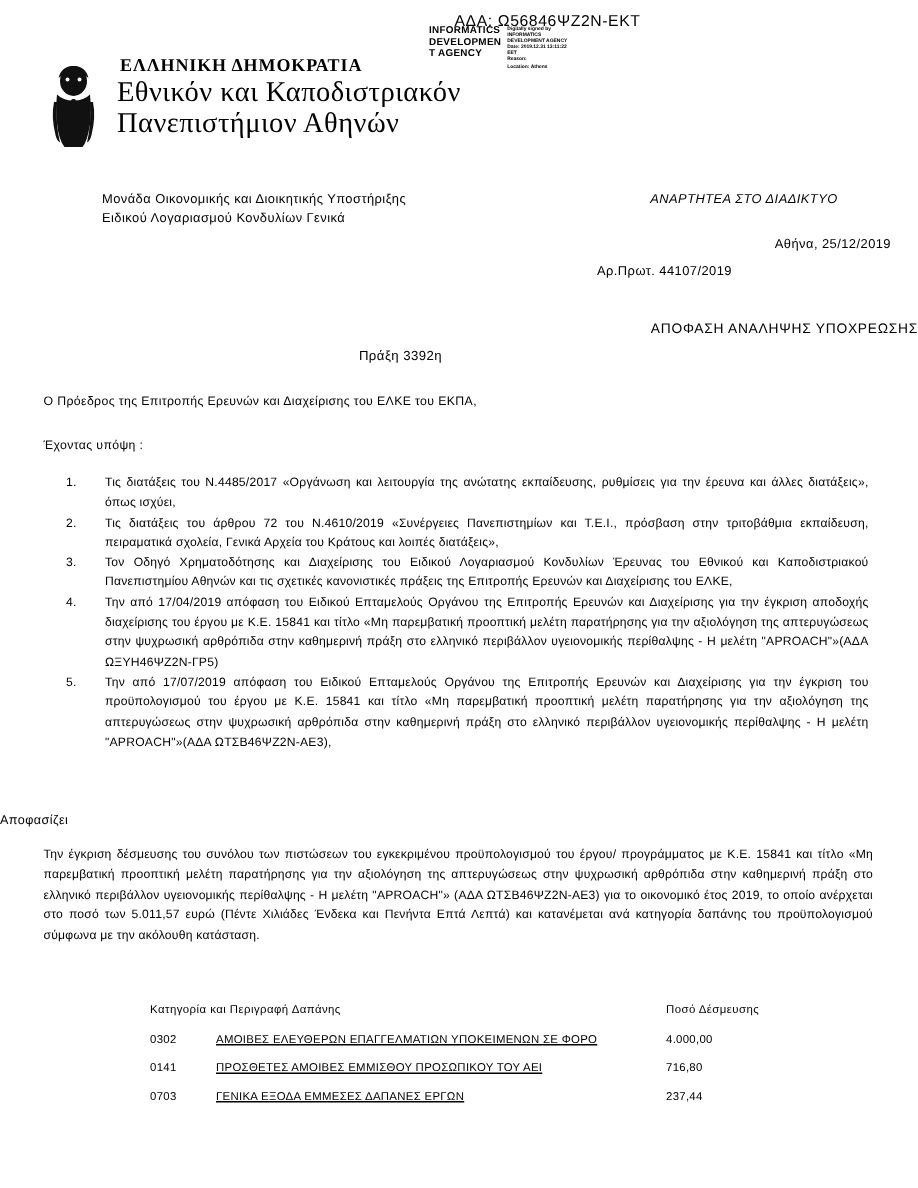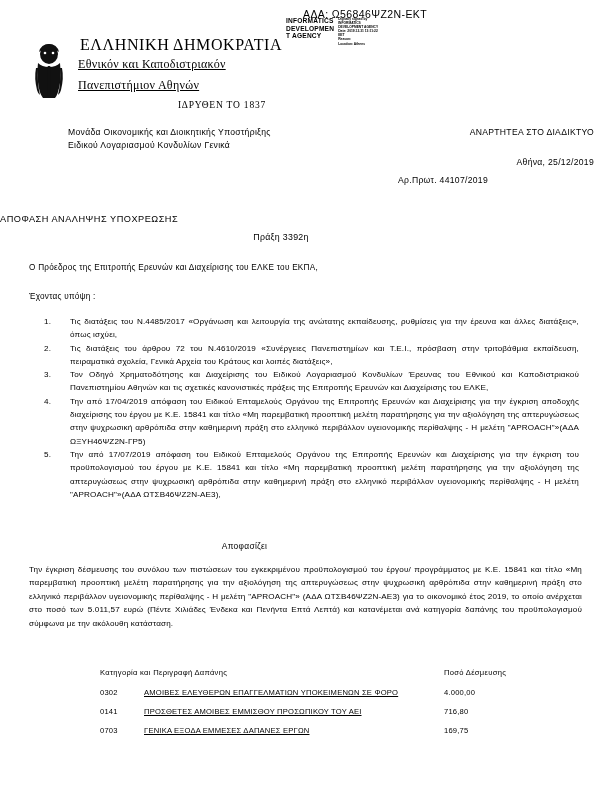--- a/index.html
+++ b/index.html
@@ -71,31 +71,31 @@
   .lh-row { display: flex; align-items: flex-start; }
   .emblem {
     width: 34px;
     height: 56px;
     margin-top: 6px;
     flex: 0 0 34px;
   }
   .lh-text { margin-left: 8px; }
   .lh-line1 {
     font-family: "Liberation Serif", "DejaVu Serif", serif;
-    font-size: 16px;
+    font-size: 12px;
     letter-spacing: 0.6px;
     margin-left: 6px;
+    font-weight: bold;
   }
   .lh-line2, .lh-line3 {
     font-family: "Liberation Serif", "DejaVu Serif", serif;
-    font-size: 12px;
+    font-size: 19px;
     letter-spacing: 0.3px;
     line-height: 21px;
     margin-left: 4px;
-    text-decoration: underline;
   }
   .lh-found {
     font-family: "Liberation Serif", "DejaVu Serif", serif;
     font-size: 9.5px;
     letter-spacing: 0.8px;
     text-align: center;
     width: 300px;
     margin-top: 2px;
     margin-left: 40px;
   }
@@ -112,43 +112,42 @@
 
   
   .right-head {
     position: absolute;
     left: 398px;
     top: 127px;
     width: 196px;
     font-size: 8.6px;
     letter-spacing: 0.3px;
   }
-  .rh-anart { text-align: right; }
+  .rh-anart { text-align: center; font-style: italic; }
   .rh-city  { text-align: right; margin-top: 20px; }
   .rh-proto { text-align: left; margin-top: 8px; }
 
   
   .doc-title {
     position: absolute;
     left: 0;
     top: 214px;
     width: 612px;
-    text-align: left;
+    text-align: right;
     font-size: 9.2px;
     letter-spacing: 0.5px;
   }
   .doc-subtitle {
     position: absolute;
     left: 0;
     top: 232px;
     width: 534px;
     text-align: center;
     font-size: 8.8px;
     letter-spacing: 0.3px;
-    padding-left: 14px;
   }
 
   
   .intro {
     position: absolute;
     left: 29px;
     top: 263px;
     font-size: 8.2px;
     letter-spacing: 0.25px;
   }
@@ -180,21 +179,20 @@
   .clause-body {
     flex: 1;
     text-align: justify;
   }
 
   .apofasizei {
     position: absolute;
     left: 0;
     top: 541px;
     width: 489px;
-    text-align: center;
     font-size: 8.4px;
     letter-spacing: 0.3px;
   }
   .decision {
     position: absolute;
     left: 29px;
     top: 563px;
     width: 553px;
     font-size: 8.1px;
     line-height: 13.4px;
@@ -270,21 +268,20 @@
           <circle cx="13" cy="11" r="1.3" fill="#fff"></circle>
           <circle cx="21" cy="11" r="1.3" fill="#fff"></circle>
         </g>
       </svg>
       <div class="lh-text">
         <div class="lh-line1">ΕΛΛΗΝΙΚΗ ΔΗΜΟΚΡΑΤΙΑ</div>
         <div class="lh-line2">Εθνικόν και Καποδιστριακόν</div>
         <div class="lh-line3">Πανεπιστήμιον Αθηνών</div>
       </div>
     </div>
-    <div class="lh-found">ΙΔΡΥΘΕΝ ΤΟ 1837</div>
   </div>
 
   <div class="unit-block">
     <div>Μονάδα Οικονομικής και Διοικητικής Υποστήριξης</div>
     <div>Ειδικού Λογαριασμού Κονδυλίων Γενικά</div>
   </div>
 
   <div class="right-head">
     <div class="rh-anart">ΑΝΑΡΤΗΤΕΑ ΣΤΟ ΔΙΑΔΙΚΤΥΟ</div>
     <div class="rh-city">Αθήνα, 25/12/2019</div>
@@ -337,18 +334,18 @@
         <td class="col-amt amt">4.000,00</td>
       </tr>
       <tr>
         <td class="col-code">0141</td>
         <td class="col-desc">ΠΡΟΣΘΕΤΕΣ ΑΜΟΙΒΕΣ ΕΜΜΙΣΘΟΥ ΠΡΟΣΩΠΙΚΟΥ ΤΟΥ ΑΕΙ</td>
         <td class="col-amt amt">716,80</td>
       </tr>
       <tr>
         <td class="col-code">0703</td>
         <td class="col-desc">ΓΕΝΙΚΑ ΕΞΟΔΑ ΕΜΜΕΣΕΣ ΔΑΠΑΝΕΣ ΕΡΓΩΝ</td>
-        <td class="col-amt amt">169,75</td>
+        <td class="col-amt amt">237,44</td>
       </tr>
     </tbody>
   </table>
 
 </div>
 
 </body></html>

